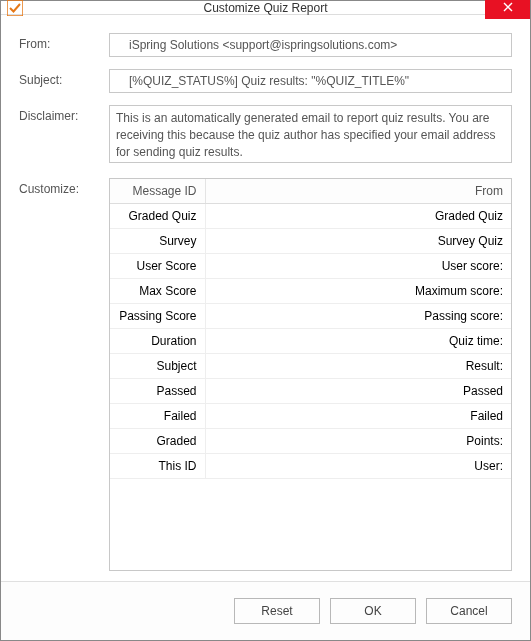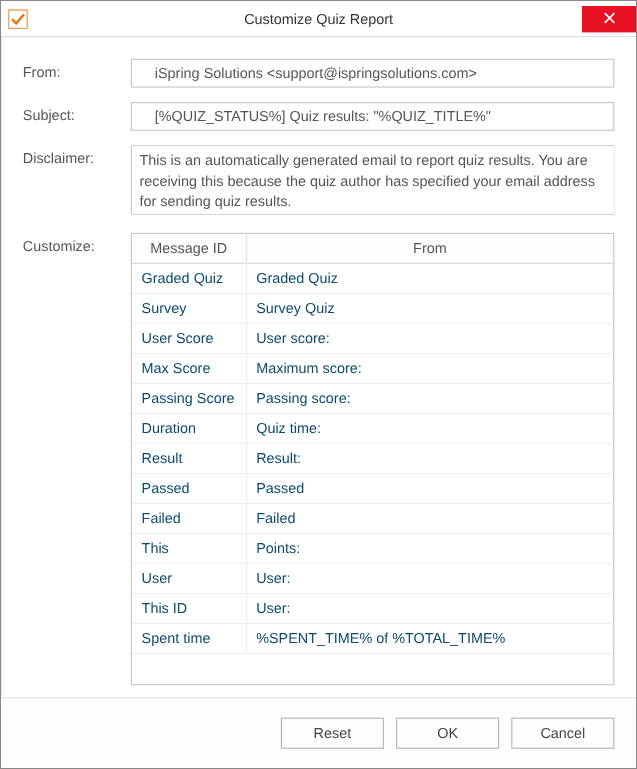--- a/index.html
+++ b/index.html
@@ -13,21 +13,21 @@
     }
     .window {
       width: 531px;
       height: 641px;
       background: #ffffff;
       border: 1px solid #888;
       display: flex;
       flex-direction: column;
     }
     .titlebar {
-      height: 30px;
+      height: 14px;
       background: #ffffff;
       border-bottom: 1px solid #ddd;
       display: flex;
       align-items: center;
       justify-content: space-between;
       padding-left: 6px;
     }
     .titlebar-left {
       display: flex;
       align-items: center;
@@ -105,34 +105,35 @@
       flex: 1;
       border: 1px solid #c8c8c8;
       overflow: auto;
     }
     table {
       width: 100%;
       border-collapse: collapse;
       font-size: 12px;
     }
     th {
-      text-align: center;
+      text-align: right;
       padding: 5px 8px;
       border-bottom: 1px solid #ddd;
       border-right: 1px solid #e4e4e4;
       font-weight: normal;
       color: #555;
       background: #fdfdfd;
     }
     th:last-child { border-right: none; }
     td {
       padding: 5px 8px;
       border-bottom: 1px solid #eee;
       border-right: 1px solid #eee;
-      color: #0c4a6e;
+      color: #000000;
+      text-align: right;
     }
     td:last-child { border-right: none; }
     td:first-child { width: 95px; }
     .footer {
       display: flex;
       justify-content: flex-end;
       gap: 10px;
       padding: 16px 18px;
       border-top: 1px solid #e0e0e0;
       background: #fdfdfd;
@@ -224,46 +225,38 @@
                 </tr>
                 <tr>
                   <td>Passing Score</td>
                   <td>Passing score:</td>
                 </tr>
                 <tr>
                   <td>Duration</td>
                   <td>Quiz time:</td>
                 </tr>
                 <tr>
-                  <td>Result</td>
+                  <td>Subject</td>
                   <td>Result:</td>
                 </tr>
                 <tr>
                   <td>Passed</td>
                   <td>Passed</td>
                 </tr>
                 <tr>
                   <td>Failed</td>
                   <td>Failed</td>
                 </tr>
                 <tr>
-                  <td>This</td>
+                  <td>Graded</td>
                   <td>Points:</td>
-                </tr>
-                <tr>
-                  <td>User</td>
-                  <td>User:</td>
                 </tr>
                 <tr>
                   <td>This ID</td>
                   <td>User:</td>
-                </tr>
-                <tr>
-                  <td>Spent time</td>
-                  <td>%SPENT_TIME% of %TOTAL_TIME%</td>
                 </tr>
               </tbody>
           </table>
         </div>
       </div>
     </div>
 
   </div>
 
   <div class="footer">

